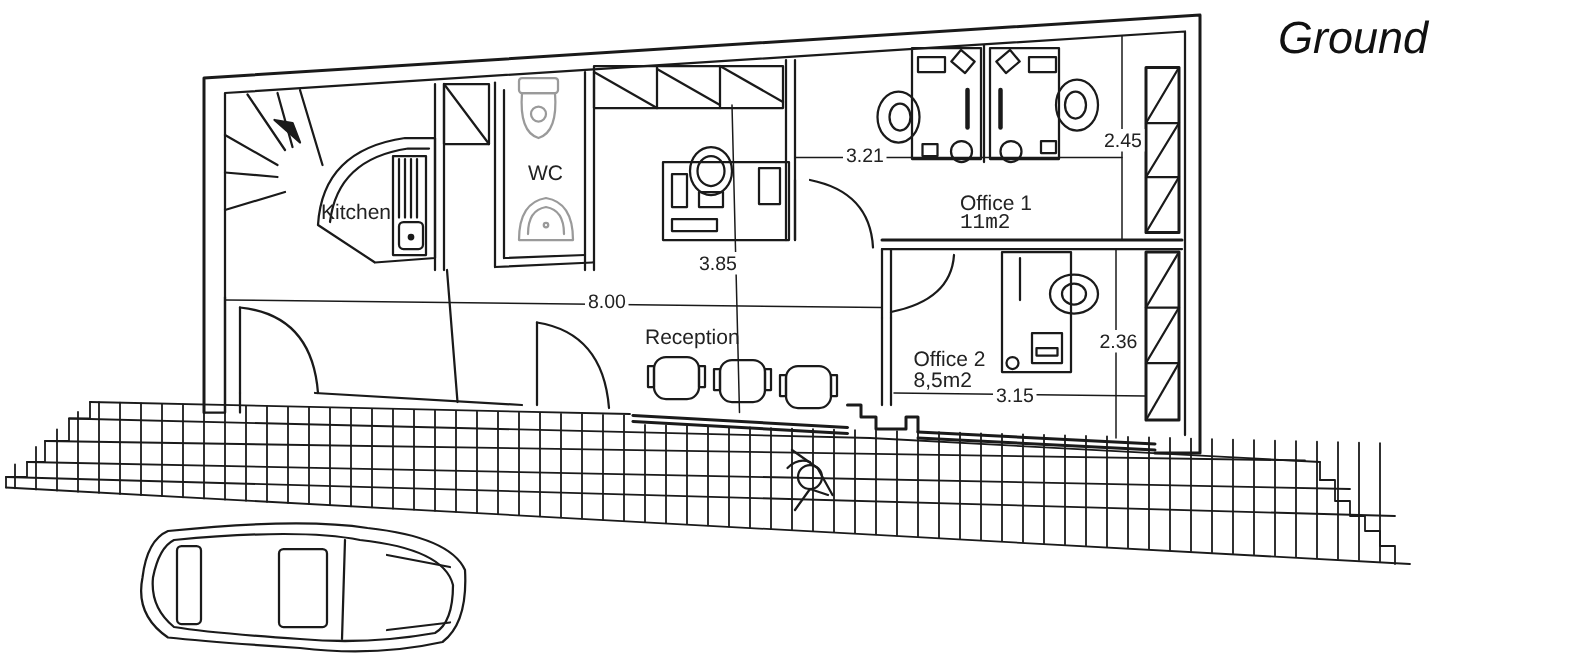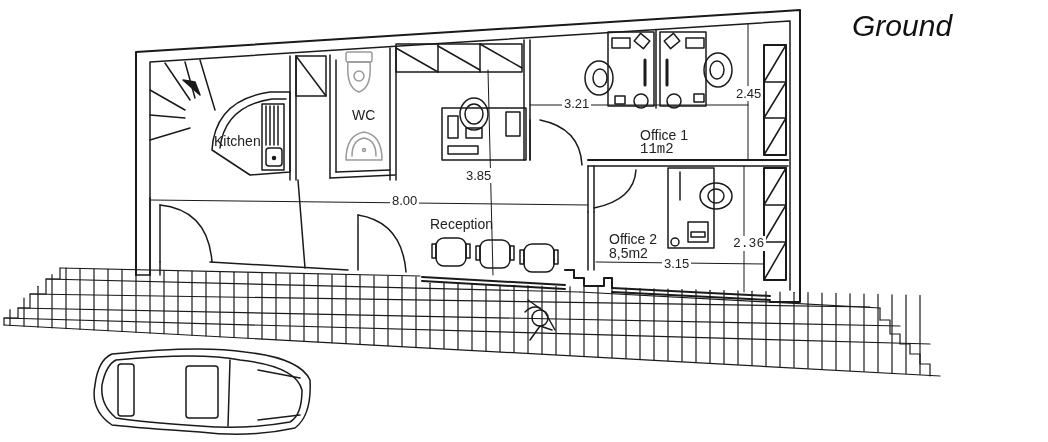--- a/index.html
+++ b/index.html
@@ -300,14 +300,14 @@
 <div class="lbl room" style="left:430px;top:181px;margin-top:35px;">Reception</div>
 <div class="lbl room" style="left:640px;top:127px;">Office 1</div>
 <div class="lbl room" style="left:640px;top:141px;font-family:Liberation Mono, monospace;">11m2</div>
 <div class="lbl room" style="left:609px;top:231px;text-align:right;">Office 2</div>
 <div class="lbl room" style="left:609px;top:245px;">8,5m2</div>
 
 <div class="lbl dim" style="left:350px;top:193px;margin-left:40px;">8.00</div>
 <div class="lbl dim" style="left:464px;top:168px;">3.85</div>
 <div class="lbl dim" style="left:562px;top:96px;">3.21</div>
 <div class="lbl dim" style="left:734px;top:86px;">2.45</div>
-<div class="lbl dim" style="left:731px;top:236px;font-family:Liberation Mono, monospace;">2.36</div>
+<div class="lbl dim" style="left:731px;top:220px;">2.36</div>
 <div class="lbl dim" style="left:662px;top:256px;">3.15</div>
 
 </body></html>

